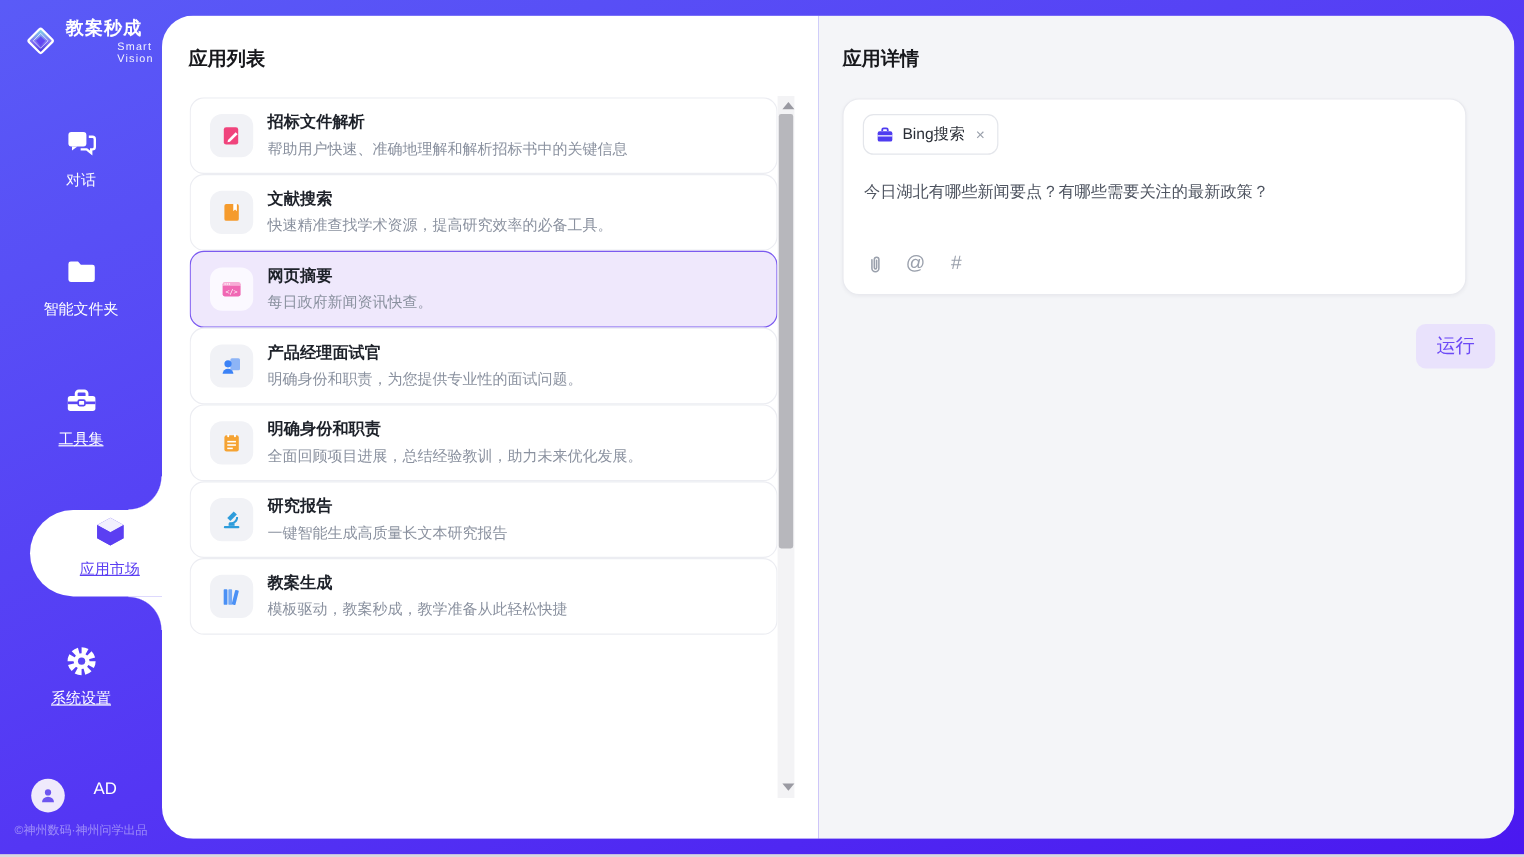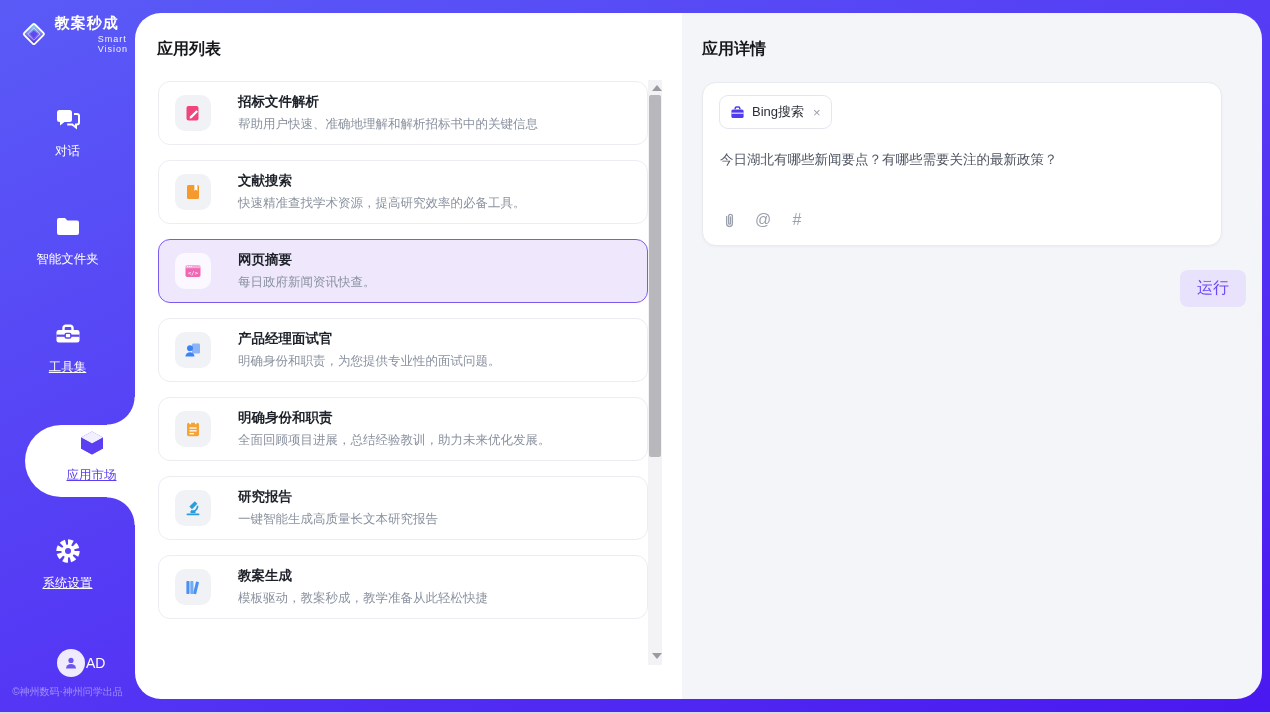--- a/index.html
+++ b/index.html
@@ -22,37 +22,37 @@
   .nav-label.u { text-decoration:underline; }
 
   .bubble { position:absolute; left:25px; top:425px; width:110px; height:72px;
             background:#fff; border-radius:36px 0 0 36px; }
   .bubble-conn { position:absolute; left:107px; width:28px; height:28px; }
   .bubble-conn.top { top:397px; background:radial-gradient(circle 28px at 0 0, transparent 27px, #fff 28px); }
   .bubble-conn.bot { top:497px; background:radial-gradient(circle 28px at 0 100%, transparent 27px, #fff 28px); }
   .nav-item.active { top:429px; height:64px; z-index:3;padding-left:48px; }
   .nav-item.active .nav-label { color:#5b3ff2; text-decoration:underline; }
 
-  .user-row { position:absolute; left:57px; top:649px; display:flex; align-items:center; gap:1px; }
+  .user-row { position:absolute; left:26px; top:649px; display:flex; align-items:flex-start; gap:24px; }
   .avatar { width:28px; height:28px; border-radius:50%; background:#efeafc; display:flex; align-items:center; justify-content:center; }
   .user-initials { font-size:14px; color:#fff; }
   .side-footer { position:absolute; left:0; top:685px; width:135px; text-align:center;
                  font-size:10px; color:rgba(255,255,255,.42); }
 
   
   .content { position:absolute; left:135px; top:13px; width:1127px; height:686px;
              border-radius:26px; overflow:hidden; display:flex; }
 
   
   .panel-list { position:relative; width:547px; height:100%; background:#fff; flex:none; }
   .panel-title { position:absolute; left:22px; top:26px; font-size:16px; font-weight:bold; color:#17181c; }
   .cards { position:absolute; left:23px; top:68px; width:490px; height:618px; overflow:hidden; }
-  .card { position:relative; height:64px; margin-bottom:15px; background:#fff;
+  .card { position:relative; height:64px; background:#fff;
           border:1px solid #ecedf2; border-radius:12px; display:flex; align-items:center;
-          padding:0 16px; gap:27px; cursor:pointer; }
+          padding:0 16px; gap:12px; cursor:pointer; }
   .card.selected { background:#efe8fc; border-color:#7b5af0; }
   .card-icon { width:36px; height:36px; border-radius:10px; background:#f1f2f6;
                display:flex; align-items:center; justify-content:center; flex:none; }
   .card.selected .card-icon { background:#fbf9ff; }
   .card-name { font-size:13.5px; font-weight:bold; color:#1d2129; margin-bottom:5px; }
   .card-desc { font-size:12.5px; color:#8a919f; white-space:nowrap; }
 
   
   .sb-track { position:absolute; left:513px; top:67px; width:14px; height:585px; background:#f3f3f5; }
   .sb-thumb { position:absolute; left:514px; top:82px; width:12px; height:362px; background:#b7b7bc; border-radius:2px; }

